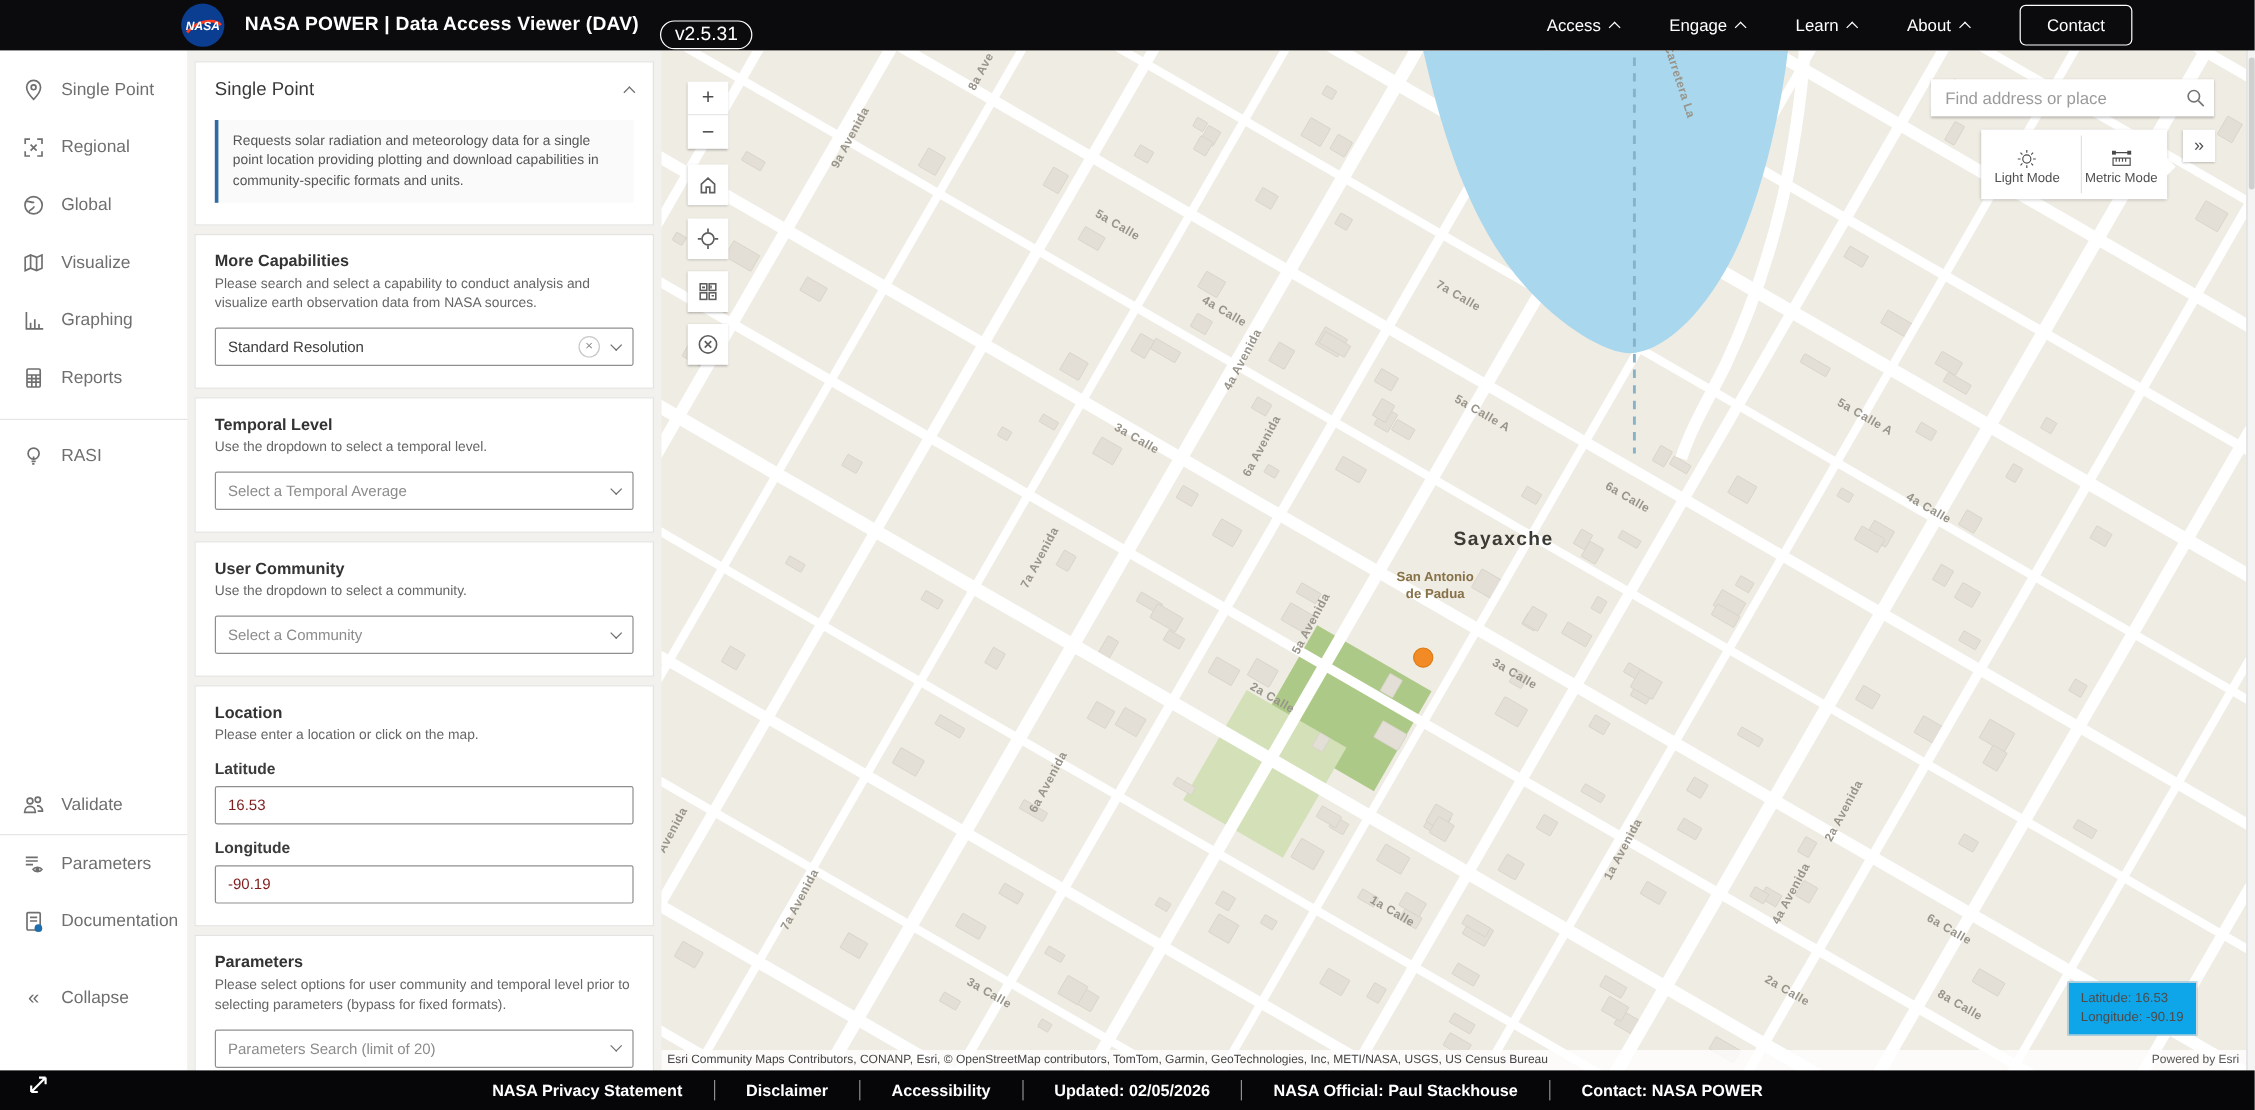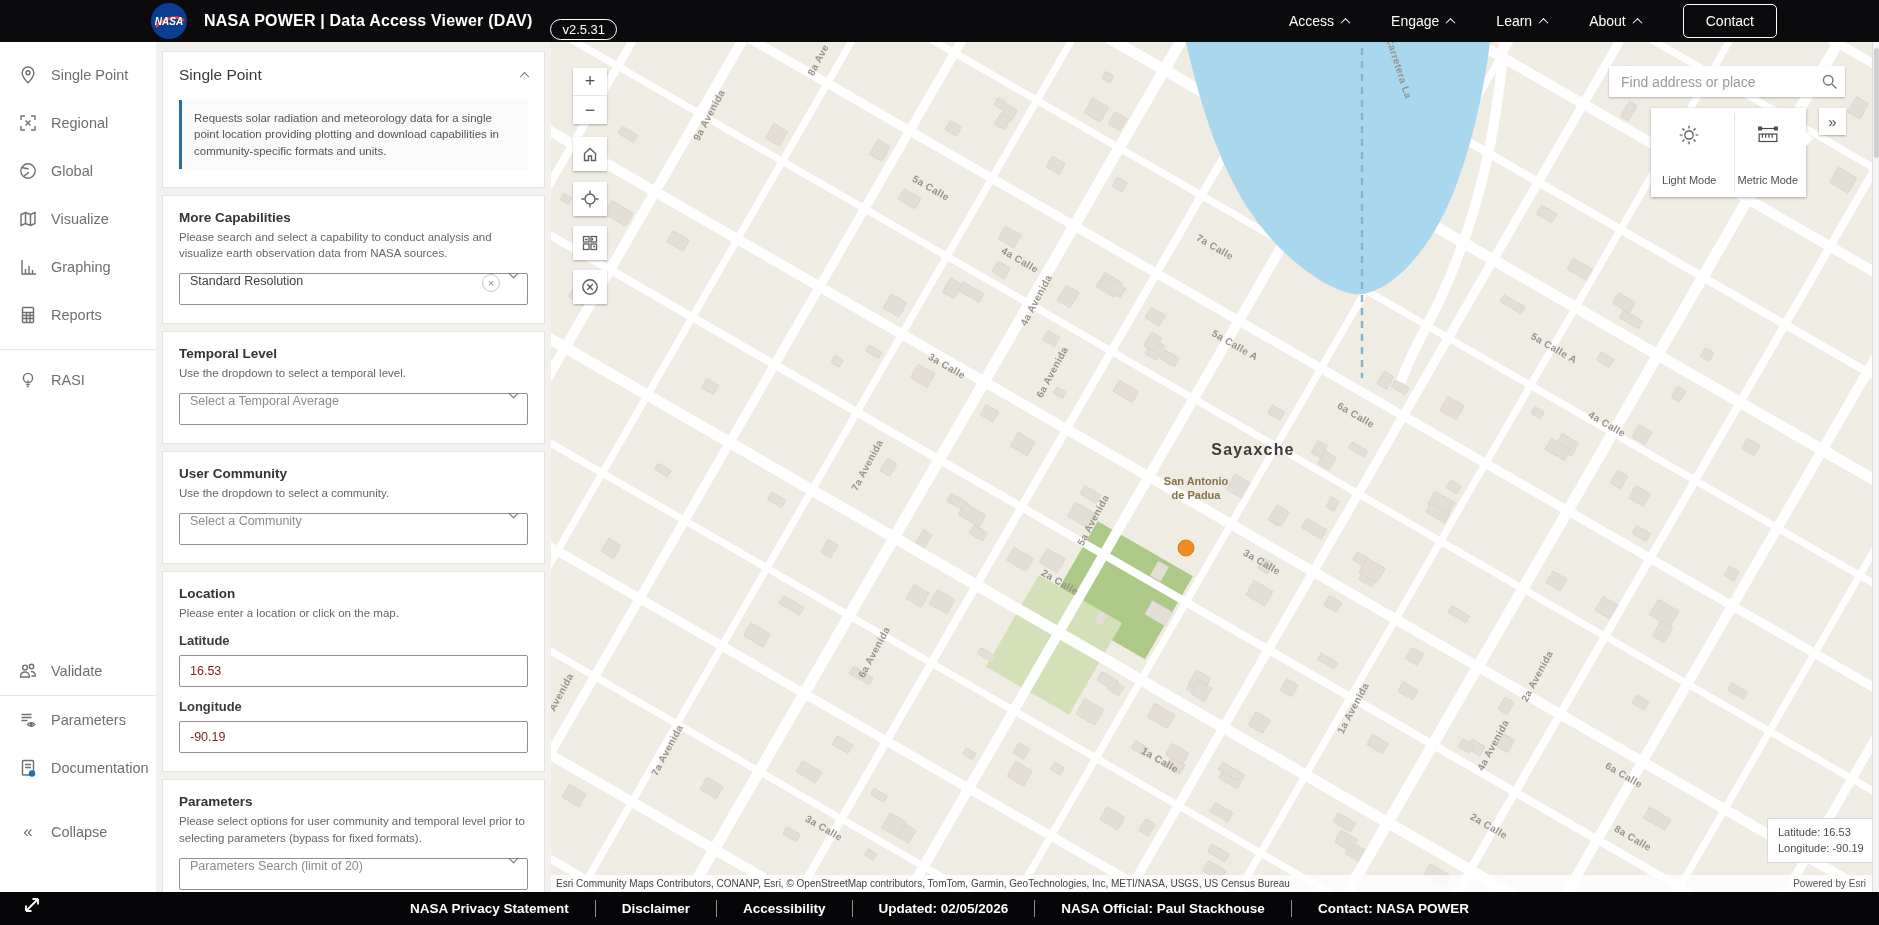--- a/index.html
+++ b/index.html
@@ -5,21 +5,21 @@
   * { margin:0; padding:0; box-sizing:border-box; }
   html,body { width:1879px; height:925px; overflow:hidden; background:#f2f1ee;
     font-family:"Liberation Sans", sans-serif; }
   .app { position:relative; width:1879px; height:925px; }
 
   
   .header { position:absolute; left:0; top:0; width:100%; height:42px; background:#0b0b0e;
     display:flex; align-items:center; z-index:60; color:#fff; }
   .logo-wrap { margin-left:150px; display:flex; align-items:center; }
   .app-title { margin-left:16px; font-size:16px; font-weight:bold; letter-spacing:.2px; }
-  .ver-badge { margin-left:18px; font-size:13px; border:1px solid #fff; border-radius:12px;
+  .ver-badge { margin-left:18px; font-size:16px; border:1px solid #fff; border-radius:12px;
     padding:3px 11px; line-height:1;margin-top:16px; }
   .hnav { margin-left:auto; display:flex; align-items:center; gap:42px; margin-right:102px; }
   .hnav-item { font-size:14px; display:flex; align-items:center; gap:8px; cursor:pointer; }
   .chev { display:inline-block; width:7px; height:7px;
     border-right:1.8px solid currentColor; border-bottom:1.8px solid currentColor; }
   .chev.up { transform:rotate(-135deg) translate(-1px,-1px); }
   .chev.dn { transform:rotate(45deg); margin-top:-4px; }
   .contact-btn { border:1px solid #fff; border-radius:5px; padding:8px 22px; font-size:14px;
     background:transparent; color:#fff; cursor:pointer; }
 
@@ -38,21 +38,21 @@
   .card { margin:9px 6px 0 6px; display:flex; flex-direction:column; gap:7px; }
   .sect { background:#fff; border:1px solid #e3e3e1; padding:14px 16px 18px 16px; }
   .sect-title-row { display:flex; align-items:center; justify-content:space-between; padding-bottom:2px; }
   .panel-title { font-size:15.5px; color:#3a3a3a; }
   .chev-gray { color:#6f6f6f; }
   .intro-box { margin-top:14px; background:#fafafa; border-left:3px solid #2e6da4;
     padding:10px 12px; font-size:11.5px; line-height:1.42; color:#555; }
   .sec-h { font-size:13.5px; font-weight:bold; color:#333; }
   .sec-d { margin-top:4px; font-size:11.5px; line-height:1.4; color:#666; }
   .selbox { margin-top:12px; height:32px; border:1px solid #8f8f8f; border-radius:2px; background:#fff;
-    display:flex; padding:0 10px; font-size:12.5px; color:#3d3d3d; cursor:pointer; }
+    display:flex; align-items:center; padding:0 10px; font-size:12.5px; color:#3d3d3d; cursor:pointer; }
   .selbox .grow { flex:1; }
   .selbox.placeholder { color:#8c8c8c; }
   .clear-circ { width:18px; height:18px; border:1px solid #c9c9c9; border-radius:50%;
     display:flex; align-items:center; justify-content:center; font-size:11px; color:#8a8a8a; margin-right:10px; }
   .fld-label { margin-top:12px; font-size:13px; font-weight:bold; color:#3b3b3b; }
   .fld-input { margin-top:7px; width:100%; height:32px; border:1px solid #8f8f8f; border-radius:2px;
     padding:0 10px; font-size:12.5px; color:#7f1d1d; font-family:"Liberation Sans",sans-serif; background:#fff; }
 
   
   .map { position:absolute; left:551px; top:42px; width:1321px; height:850px; background:#efece4;
@@ -75,29 +75,29 @@
   .sqbtn { height:34px; }
   .search-wrap { position:absolute; left:1058px; top:24px; width:236px; height:31px; background:#fff;
     box-shadow:0 1px 2px rgba(0,0,0,.25); display:flex; align-items:center; }
   .search-input { flex:1; border:0; outline:none; padding:0 12px; font-size:14px; color:#444;
     font-family:"Liberation Sans",sans-serif; }
   .search-input::placeholder { color:#9b9b9b; }
   .search-btn { width:34px; height:31px; display:flex; align-items:center; justify-content:center; cursor:pointer; }
   .expand-btn { position:absolute; left:1268px; top:66px; width:27px; height:27px; background:#fff;
     box-shadow:0 1px 2px rgba(0,0,0,.3); display:flex; align-items:center; justify-content:center;
     font-size:15px; color:#4d4d4d; cursor:pointer; }
-  .mode-panel { position:absolute; left:1100px; top:66px; width:155px; height:89px; background:#fff;
+  .mode-panel { position:absolute; left:1100px; top:66px; width:155px; height:58px; background:#fff;
     box-shadow:0 1px 3px rgba(0,0,0,.3); display:flex; padding:5px;gap:11px; }
   .mode-panel::after { content:""; position:absolute; right:-5px; top:26px; width:10px; height:10px;
     background:#fff; transform:rotate(45deg); }
   .mode-btn { flex:1; display:flex; flex-direction:column; align-items:center; justify-content:space-between;
     padding:9px 2px 6px 2px; cursor:pointer; }
   .mode-btn + .mode-btn { border-left:1px solid #e2e2e2; }
   .mode-lbl { font-size:11px; color:#4f4f4f; }
-  .coords-box { position:absolute; left:1216px; top:776px; background:#ffffff; border:1px solid #d8d8d8;
+  .coords-box { position:absolute; left:1172px; top:776px; background:#0ea5e9; border:1px solid #d8d8d8;
     padding:5px 10px 6px 10px; font-size:11px; line-height:16px; color:#4c4c4c; white-space:nowrap; }
   .attrib { position:absolute; left:0; bottom:0; width:100%; height:17px;
     background:rgba(255,255,255,.78); font-size:10px; color:#444; display:flex; align-items:center; }
   .attrib-text { padding-left:5px; flex:1; }
   .powered { padding-right:6px; color:#555; }
 
   
   .vscroll { position:absolute; right:0; top:42px; width:7px; height:850px; background:#f4f4f4;
     border-left:1px solid #dcdcdc; z-index:15; }
   .vthumb { position:absolute; left:1px; top:6px; width:5px; height:110px; background:#cfcfcf; border-radius:3px; }

